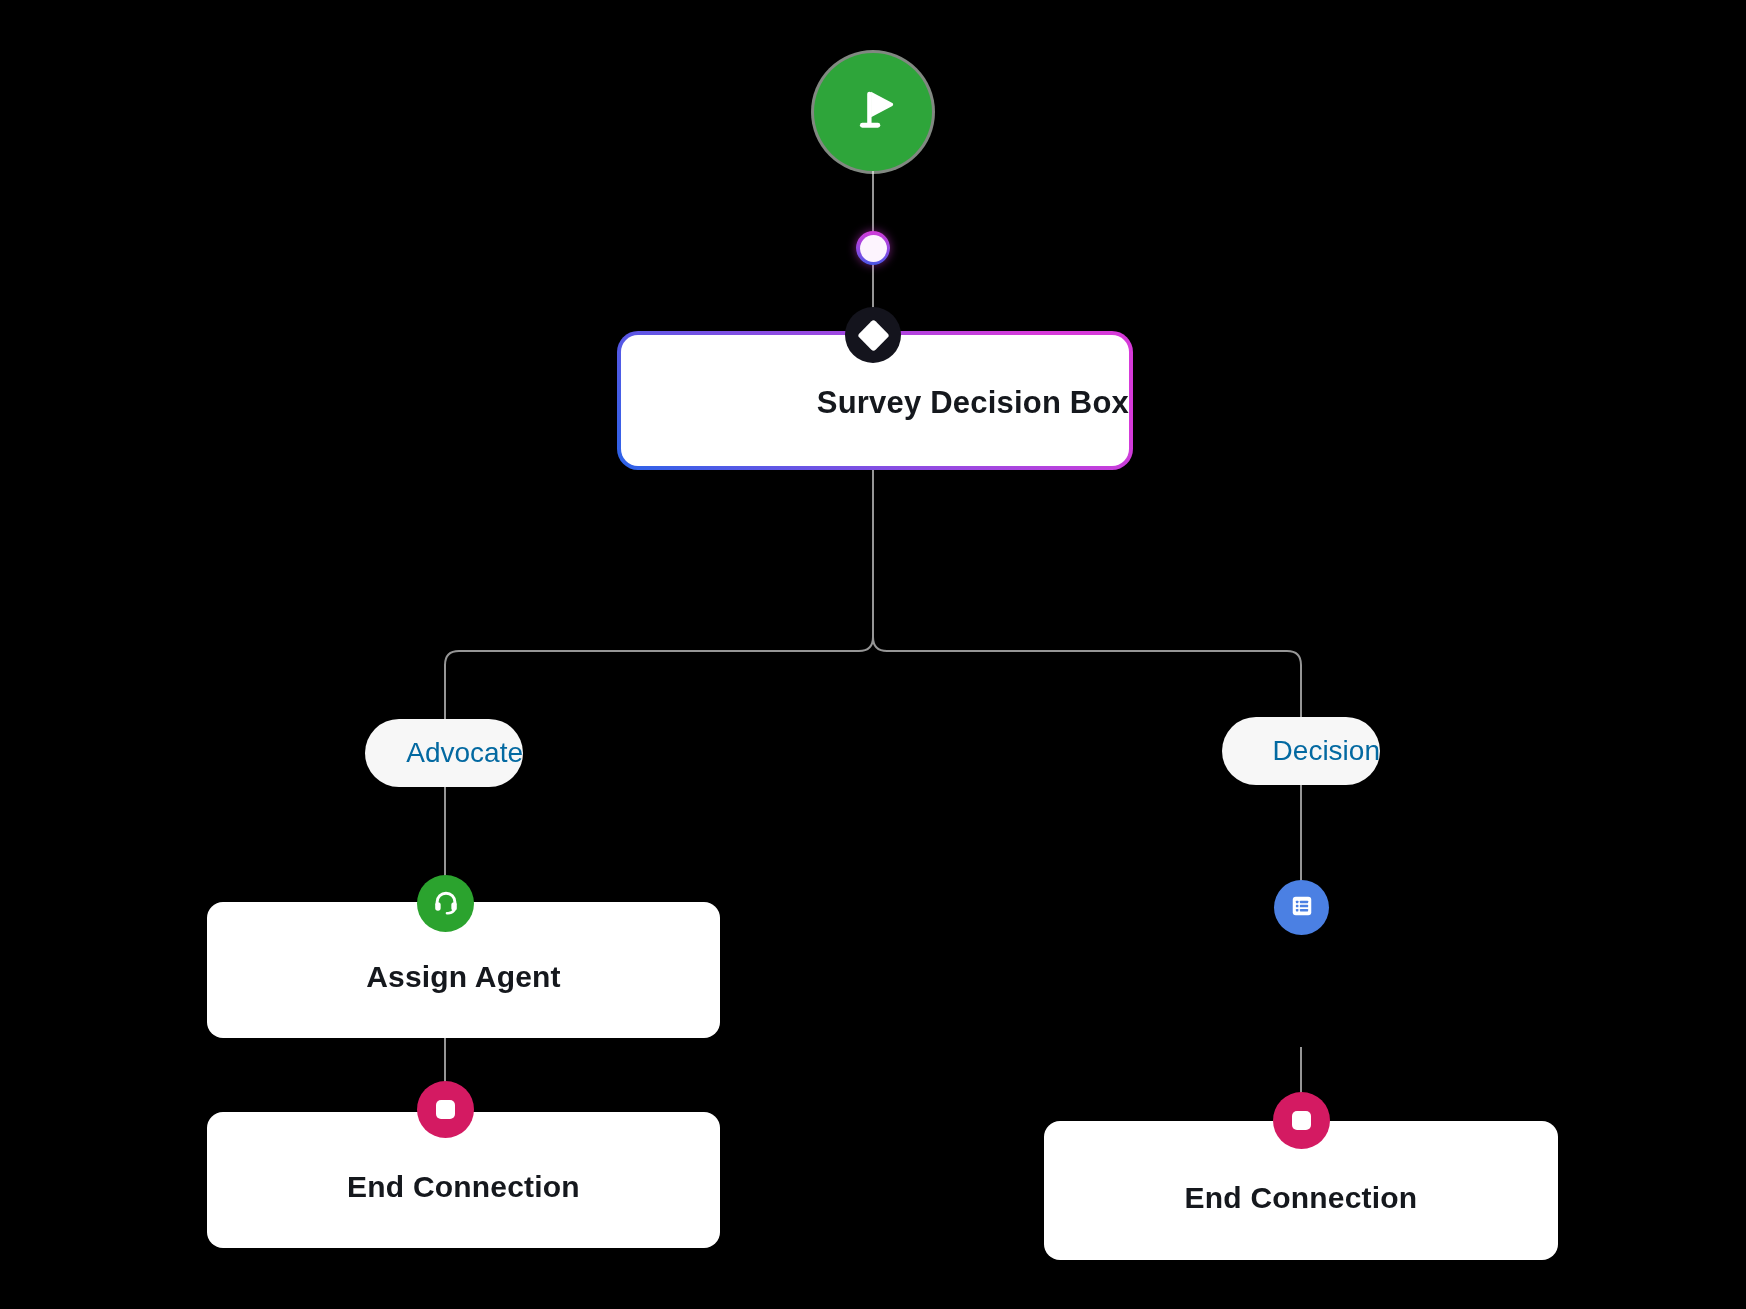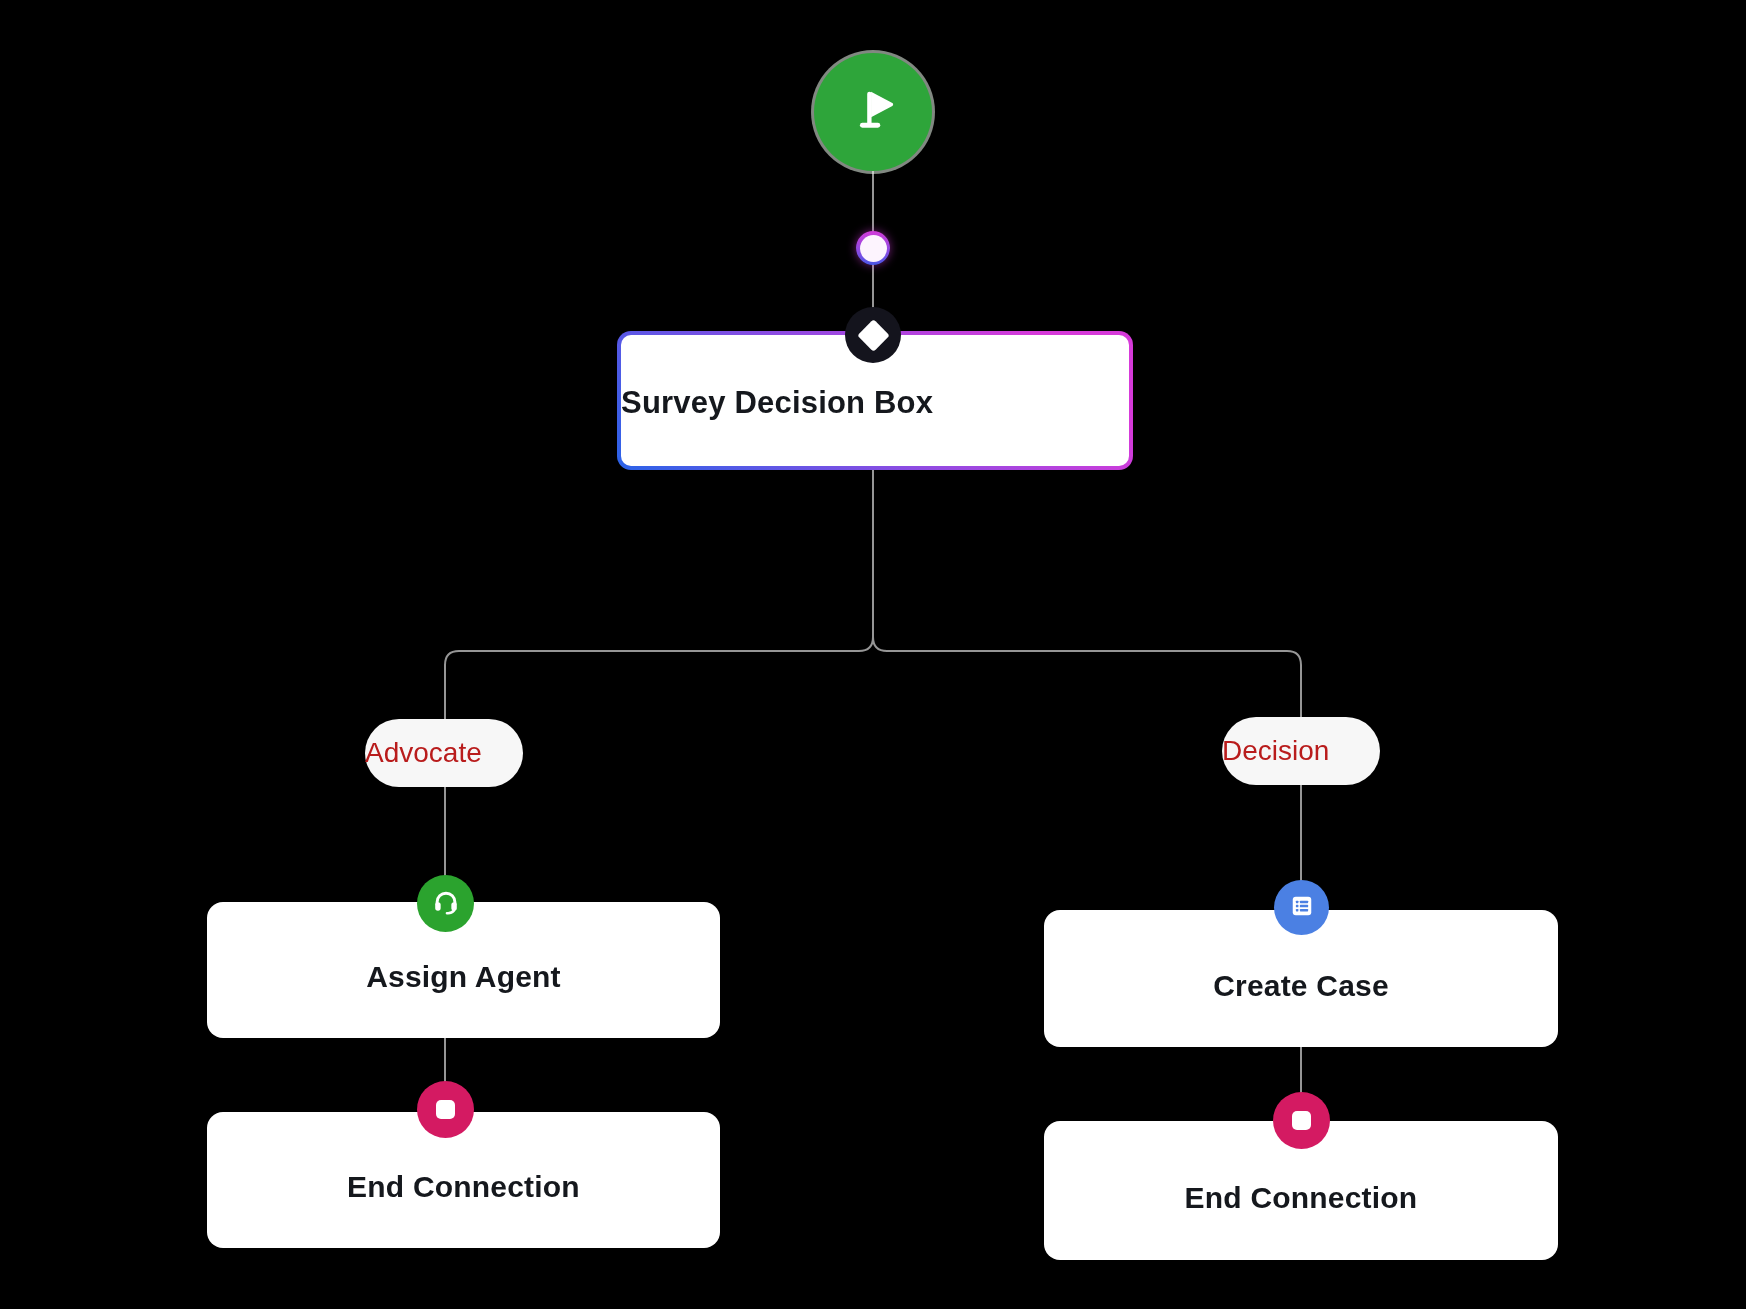--- a/index.html
+++ b/index.html
@@ -24,42 +24,42 @@
     position: absolute; left: 856px; top: 231px; width: 34px; height: 34px;
     border-radius: 50%; padding: 3.5px;
     background: linear-gradient(180deg, #d23bd8 0%, #8a4ae2 60%, #4957e6 100%);
     box-shadow: 0 0 10px rgba(210,59,216,0.55);
   }
   .mid-dot .inner { width: 100%; height: 100%; border-radius: 50%; background: #fdf4fe; }
 
   
   .decision-box {
     position: absolute; left: 617px; top: 331px; width: 516px; height: 139px;
-    border-radius: 14px; border: 4.5px solid transparent;
+    border-radius: 21px; border: 4.5px solid transparent;
     background: linear-gradient(#ffffff, #ffffff) padding-box,
                 linear-gradient(45deg, #2b63e8 0%, #8c4ce2 45%, #d63ad9 85%) border-box;
-    display: flex; align-items: center; justify-content: flex-start; padding-top: 4px;
+    display: flex; align-items: center; justify-content: flex-end; padding-top: 4px;
   }
   .decision-box .label { font-size: 31px; font-weight: 700; color: #15181d; letter-spacing: 0.2px; }
 
   .diamond-badge {
     position: absolute; left: 845px; top: 307px; width: 56px; height: 56px;
     border-radius: 50%; background: #14141d;
     display: flex; align-items: center; justify-content: center;
   }
   .diamond-badge .diamond {
     width: 23px; height: 23px; background: #ffffff; border-radius: 3px;
     transform: rotate(45deg);
   }
 
   
   .pill {
     position: absolute; height: 68px; border-radius: 34px; background: #f7f7f7;
-    display: flex; align-items: center; justify-content: flex-start;
-    font-size: 28px; font-weight: 500; color: #b91c1c;
+    display: flex; align-items: center; justify-content: flex-end;
+    font-size: 28px; font-weight: 500; color: #0369a1;
   }
   .pill.advocate  { left: 365px; top: 719px; width: 158px; }
   .pill.detractor { left: 1222px; top: 717px; width: 158px; }
 
   
   .node-box {
     position: absolute; background: #ffffff; border-radius: 16px;
     display: flex; align-items: center; justify-content: center; padding-top: 14px;
   }
   .node-box .label { font-size: 30px; font-weight: 700; color: #15181d; letter-spacing: 0.2px; }
@@ -137,23 +137,20 @@
     </span>
   </div>
 
   <div class="node-box end-left">
     <span class="label">End Connection</span>
   </div>
   <div class="node-badge pink-l">
     <span class="stop-square"></span>
   </div>
 
-  <div class="node-box create-case">
-    <span class="label">Create Case</span>
-  </div>
   <div class="node-badge blue">
     <span>
       <svg width="30" height="30" viewBox="0 0 24 24">
         <rect x="4.6" y="4.6" width="14.8" height="14.8" rx="2.4" fill="#ffffff"></rect>
         <rect x="7.1" y="7.7" width="2.0" height="2.0" rx="0.5" fill="#4b80e3"></rect>
         <rect x="10.3" y="7.7" width="6.6" height="2.0" rx="0.5" fill="#4b80e3"></rect>
         <rect x="7.1" y="11.0" width="2.0" height="2.0" rx="0.5" fill="#4b80e3"></rect>
         <rect x="10.3" y="11.0" width="6.6" height="2.0" rx="0.5" fill="#4b80e3"></rect>
         <rect x="7.1" y="14.3" width="2.0" height="2.0" rx="0.5" fill="#4b80e3"></rect>
         <rect x="10.3" y="14.3" width="6.6" height="2.0" rx="0.5" fill="#4b80e3"></rect>

